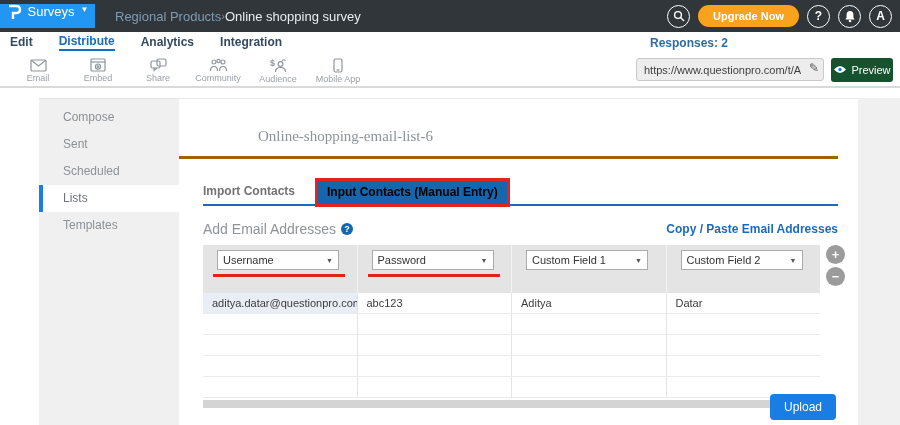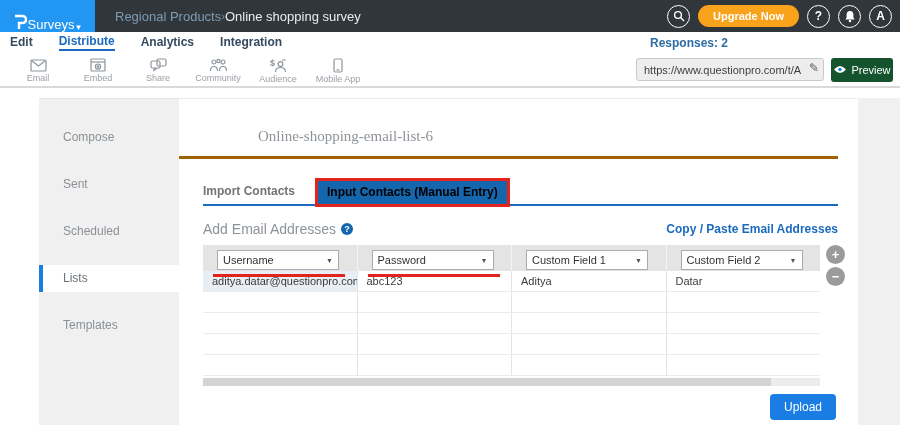--- a/index.html
+++ b/index.html
@@ -2,22 +2,22 @@
 <html><head>
 <meta charset="utf-8">
 <style>
   * { margin:0; padding:0; box-sizing:border-box; }
   html,body { width:900px; height:425px; overflow:hidden; }
   body { font-family:"Liberation Sans", sans-serif; background:#ffffff; position:relative; }
 
   
   .topbar { position:absolute; left:0; top:0; width:900px; height:32px; background:#31363b;
             display:flex; align-items:center; }
-  .logo-area { width:95px; height:32px; background:#2196f3; display:flex; align-items:flex-end;
-               justify-content:center; color:#fff; font-size:13px; cursor:pointer; }
+  .logo-area { width:95px; height:24px; background:#2196f3; display:flex; align-items:flex-start;
+               justify-content:center; gap:6px; color:#fff; font-size:13px; cursor:pointer; }
   .logo-area .caret { font-size:8px; margin-top:1px; }
   .crumbs { display:flex; align-items:center; margin-left:20px; font-size:13px; }
   .crumb-folder { color:#7d9bb3; }
   .crumb-sep { color:#8a9097; font-size:11px; }
   .crumb-survey { color:#e9edf0; }
   .topbar-right { margin-left:auto; display:flex; align-items:center; gap:8px; padding-right:8px; }
   .circ { width:23px; height:23px; border:1.4px solid #fff; border-radius:50%; color:#fff;
           display:flex; align-items:center; justify-content:center; font-size:12px; font-weight:bold; cursor:pointer; }
   .upgrade-btn { background:#f9a21c; color:#fff; border:none; border-radius:11px; height:22px;
                  padding:0 15px; font-size:11px; font-weight:bold; font-family:inherit; cursor:pointer; }
@@ -45,42 +45,42 @@
   .pencil { position:absolute; right:5px; top:3px; font-size:12px; color:#555; cursor:pointer; }
   .preview-btn { height:24px; width:62px; background:#14532d; color:#fff; border:none; border-radius:3px;
                  font-size:11px; font-family:inherit; display:flex; align-items:center; justify-content:center;
                  gap:4px; cursor:pointer; }
 
   
   .workspace { position:absolute; left:0; top:98px; width:900px; height:327px; background:#fff; }
   .right-band { position:absolute; right:0; top:0; width:42px; height:327px; background:#f0f0f0; }
   .sidebar { position:absolute; left:39px; top:0; width:140px; height:327px; background:#f0f0f0;
              border-top:1px solid #e3e3e3; padding-top:5px; }
-  .side-item { height:27px; line-height:27px; padding-left:24px; font-size:12px; color:#8b9196; cursor:pointer;margin-top:20px; }
+  .side-item { height:27px; line-height:27px; padding-left:24px; font-size:12px; color:#8b9196; cursor:pointer; }
   .side-item.active { background:#fff; border-left:4px solid #1a7de4; padding-left:20px; color:#6d7378; }
 
   .main { position:absolute; left:179px; top:0; width:679px; height:327px; background:#fff;
           border-top:1px solid #e9e9e9; }
   .list-title-block { padding:28px 20px 11px 79px; border-bottom:3px solid #a16207; margin-right:20px;font-family:Liberation Serif, serif; }
   .list-title { font-size:15px; color:#8d9398; }
 
   .tabs-row { margin:20px 20px 0 24px; border-bottom:2px solid #1a6bbf; display:flex; align-items:flex-end;
               height:27px; position:relative; }
   .tab-import { color:#737373; font-size:12px; font-weight:bold; margin-right:20px; padding-bottom:6px; cursor:pointer; }
   .tab-active-wrap { border:3px solid #e4231c; margin-bottom:-3px; position:relative; z-index:2; }
   .tab-active { background:#1566ad; color:#000000; font-size:12px; font-weight:bold; padding:4px 9px 5px; cursor:pointer; }
 
   .add-row { margin:15px 20px 8px 24px; display:flex; align-items:center; }
   .add-title { font-size:14px; color:#8d9398; }
   .help-dot { display:inline-block; width:12px; height:12px; border-radius:50%; background:#1566ad; color:#fff;
               font-size:9px; font-weight:bold; text-align:center; line-height:12px; margin-left:5px; cursor:pointer; }
   .copy-link { margin-left:auto; color:#1a6bbf; font-size:12px; font-weight:bold; cursor:pointer; }
 
   .table-wrap { margin-left:24px; width:617px; position:relative; }
-  .thead { display:flex; background:#e4e4e4; height:26px;justify-content:center; }
+  .thead { display:flex; background:#e4e4e4; height:48px;justify-content:center; }
   .th { flex:1; border-right:1px solid #f3f3f3; position:relative; }
   .th:last-child { border-right:none; }
   .select { width:122px; height:20px; margin:5px 0 0 14px; background:#fff; border:1px solid #ababab;
             display:flex; align-items:center; font-size:11px; color:#333; padding:0 5px; cursor:pointer; }
   .select .caret { margin-left:auto; font-size:7px; color:#555; }
   .red-underline { position:absolute; left:10px; top:29px; width:132px; height:3px; background:#e4231c; }
   .tbody .tr { display:flex; height:21px; border-bottom:1px solid #ebebeb; }
   .td { flex:1; border-right:1px solid #e4e4e4; font-size:11px; color:#3c3c3c; line-height:21px;
         padding-left:9px; overflow:hidden; white-space:nowrap; cursor:text; }
   .td:last-child { border-right:none; }

